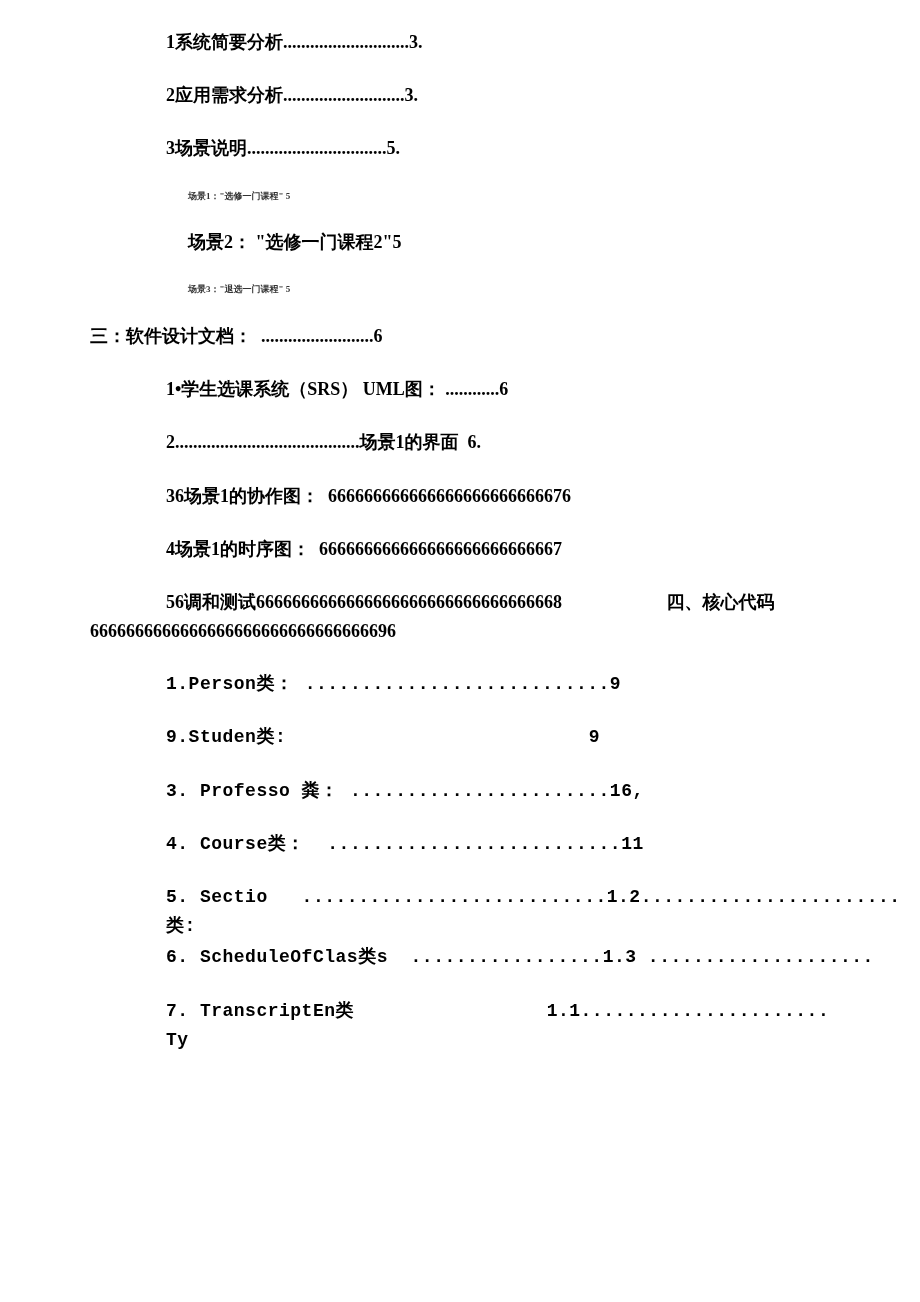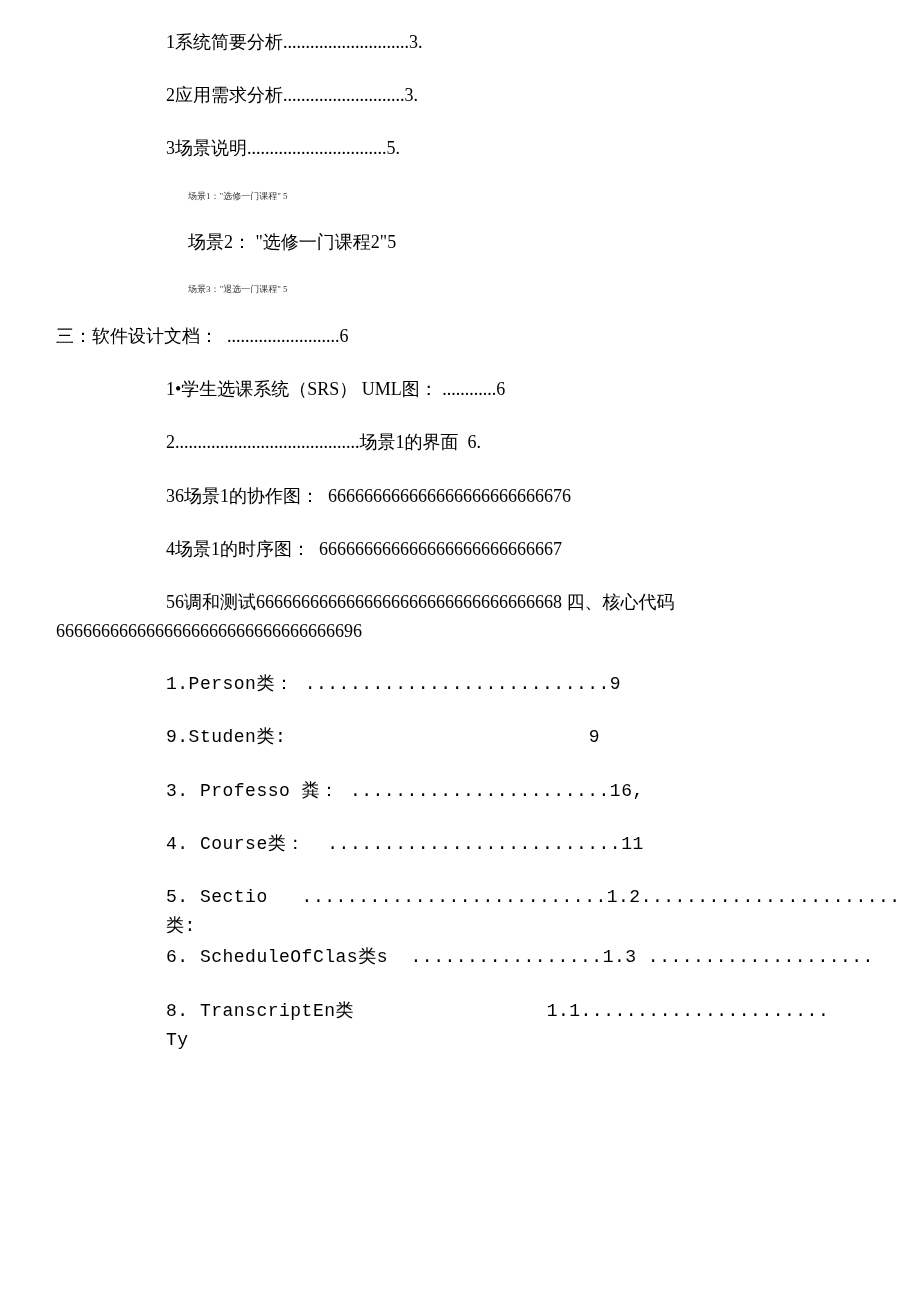--- a/index.html
+++ b/index.html
@@ -1,35 +1,35 @@
 <!DOCTYPE html>
 <html><head>
   <meta charset="utf-8">
   <style>
-    * { margin: 0; padding: 0; box-sizing: border-box; }
+    * { margin: 0; padding: 0; box-sizing: border-box; font-weight: bold; }
     body {
       width: 920px;
       height: 1302px;
       background: #fff;
       font-family: "SimSun", "宋体", serif;
       color: #000;
       padding: 30px 0 0 0;
       font-size: 18px;
       line-height: 1.4;
     }
     .line {
       margin-bottom: 28px;
       white-space: nowrap;
     }
     .l1 { margin-left: 166px; }
-    .l0 { margin-left: 56px; }
+    .l0 { margin-left: 90px; }
     .l2 { margin-left: 188px; }
     .sub { margin-left: 188px; font-size: 9px; margin-bottom: 28px; color: #333; }
     .mono { font-family: "Courier New", monospace; letter-spacing: 0.5px; }
-    .inline-right { display: inline-block; }
+    .inline-right { display: inline-block; margin-left: 100px; }
     .tight { margin-bottom: 4px; }
   </style>
 </head>
 <body>
 
 <div class="line l1">1系统简要分析............................3.</div>
 <div class="line l1">2应用需求分析...........................3.</div>
 <div class="line l1">3场景说明...............................5.</div>
 
 <div class="sub">场景1："选修一门课程" 5</div>
@@ -58,17 +58,17 @@
 </div>
 
 <div class="line l1 mono">3. Professo 粪：&nbsp;.......................16,</div>
 <div class="line l1 mono">4. Course类：&nbsp;&nbsp;..........................11</div>
 
 <div class="line l1 mono tight">5. Sectio&nbsp;&nbsp;&nbsp;...........................1.2.......................</div>
 <div class="line l1 mono" style="margin-bottom:6px;">类:</div>
 <div class="line l1 mono">6. ScheduleOfClas类s&nbsp;&nbsp;.................1.3 ....................</div>
 
 <div class="line l1 mono tight">
-  <span>8. TranscriptEn类</span>
+  <span>7. TranscriptEn类</span>
   <span style="display:inline-block; width:170px;"></span>
   <span>1.1......................</span>
 </div>
 <div class="line l1 mono">Ty</div>
 
 </body></html>

